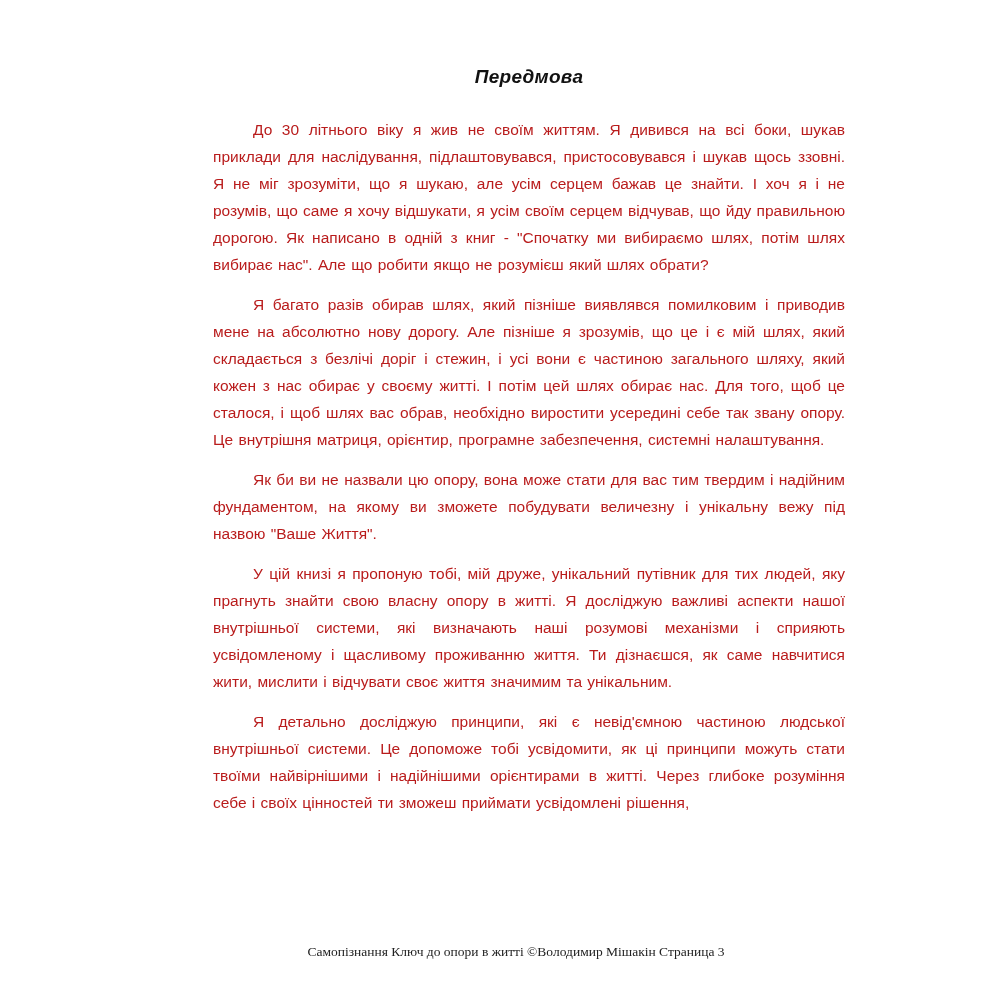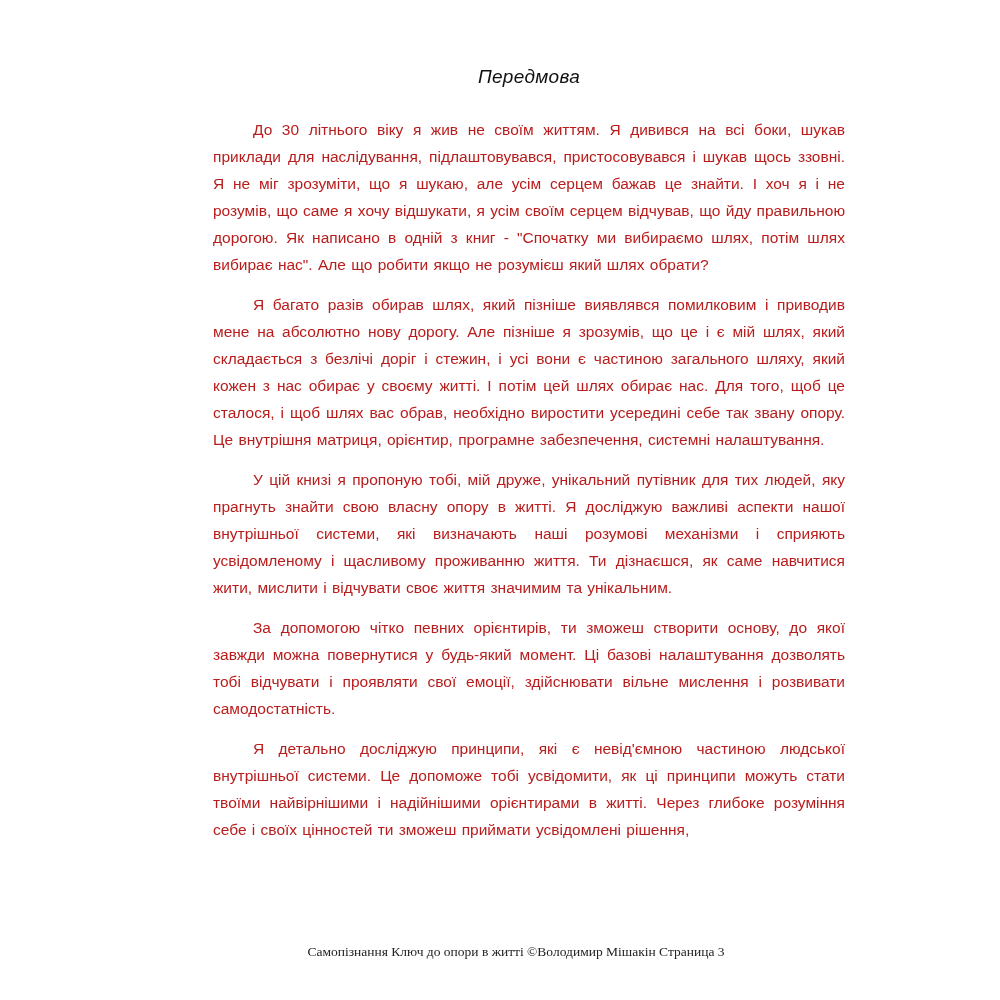--- a/index.html
+++ b/index.html
@@ -20,21 +20,21 @@
   }
   .content {
     position: absolute;
     left: 213px;
     top: 66px;
     width: 632px;
   }
   .doc-title {
     text-align: center;
     font-size: 19px;
-    font-weight: normal;
+    font-weight: bold;
     font-style: italic;
     margin: 0 0 28px 0;
     color: #111111;
     letter-spacing: 0.3px;
   }
   .paragraph {
     font-size: 15.5px;
     line-height: 27px;
     text-align: justify;
     text-indent: 40px;
@@ -55,18 +55,18 @@
   }
 </style>
 </head>
 <body>
 
 <div class="page">
   <div class="content">
     <h1 class="doc-title">Передмова</h1>
     <p class="paragraph">До 30 літнього віку я жив не своїм життям. Я дивився на всі боки, шукав приклади для наслідування, підлаштовувався, пристосовувався і шукав щось ззовні. Я не міг зрозуміти, що я шукаю, але усім серцем бажав це знайти. І хоч я і не розумів, що саме я хочу відшукати, я усім своїм серцем відчував, що йду правильною дорогою. Як написано в одній з книг - "Спочатку ми вибираємо шлях, потім шлях вибирає нас". Але що робити якщо не розумієш який шлях обрати?</p>
     <p class="paragraph">Я багато разів обирав шлях, який  пізніше виявлявся помилковим і приводив мене на абсолютно нову дорогу. Але пізніше я зрозумів, що це і є мій шлях, який складається з безлічі доріг і стежин, і усі вони є частиною загального шляху, який кожен з нас обирає у своєму житті. І потім цей шлях обирає нас. Для того, щоб це сталося, і щоб шлях вас обрав, необхідно виростити усередині себе так звану опору. Це внутрішня матриця, орієнтир, програмне забезпечення, системні налаштування.</p>
+    <p class="paragraph">Як би ви не назвали цю опору, вона може стати для вас тим твердим і надійним фундаментом, на якому ви зможете побудувати величезну і унікальну вежу під назвою "Ваше Життя".</p>
     <p class="paragraph">У цій книзі я пропоную тобі, мій друже, унікальний путівник для тих людей, яку прагнуть знайти свою власну опору в житті. Я досліджую важливі аспекти нашої внутрішньої системи, які визначають наші розумові механізми і сприяють усвідомленому і щасливому проживанню життя. Ти дізнаєшся, як саме навчитися жити, мислити і відчувати своє життя значимим та унікальним.</p>
-    <p class="paragraph">За допомогою чітко певних орієнтирів, ти зможеш створити основу, до якої завжди можна повернутися у будь-який момент. Ці базові налаштування дозволять тобі відчувати і проявляти свої емоції, здійснювати вільне мислення і розвивати самодостатність.</p>
     <p class="paragraph">Я детально досліджую принципи, які є невід'ємною частиною людської внутрішньої системи. Це допоможе тобі усвідомити, як ці принципи можуть стати твоїми найвірнішими і надійнішими орієнтирами в житті. Через глибоке розуміння себе і своїх цінностей ти зможеш приймати усвідомлені рішення,</p>
   </div>
   <div class="footer">Самопізнання Ключ до опори в житті ©Володимир Мішакін   Страница 3</div>
 </div>
 
 </body></html>

